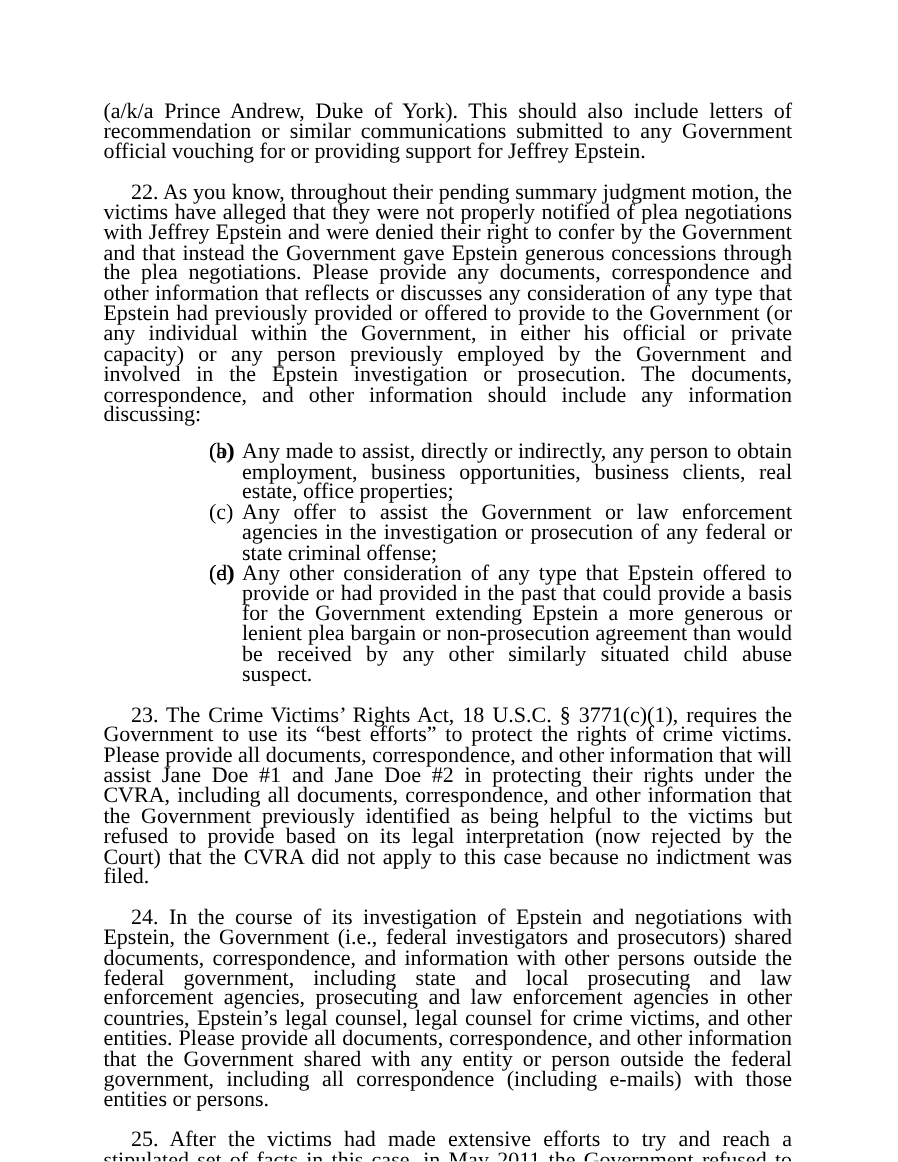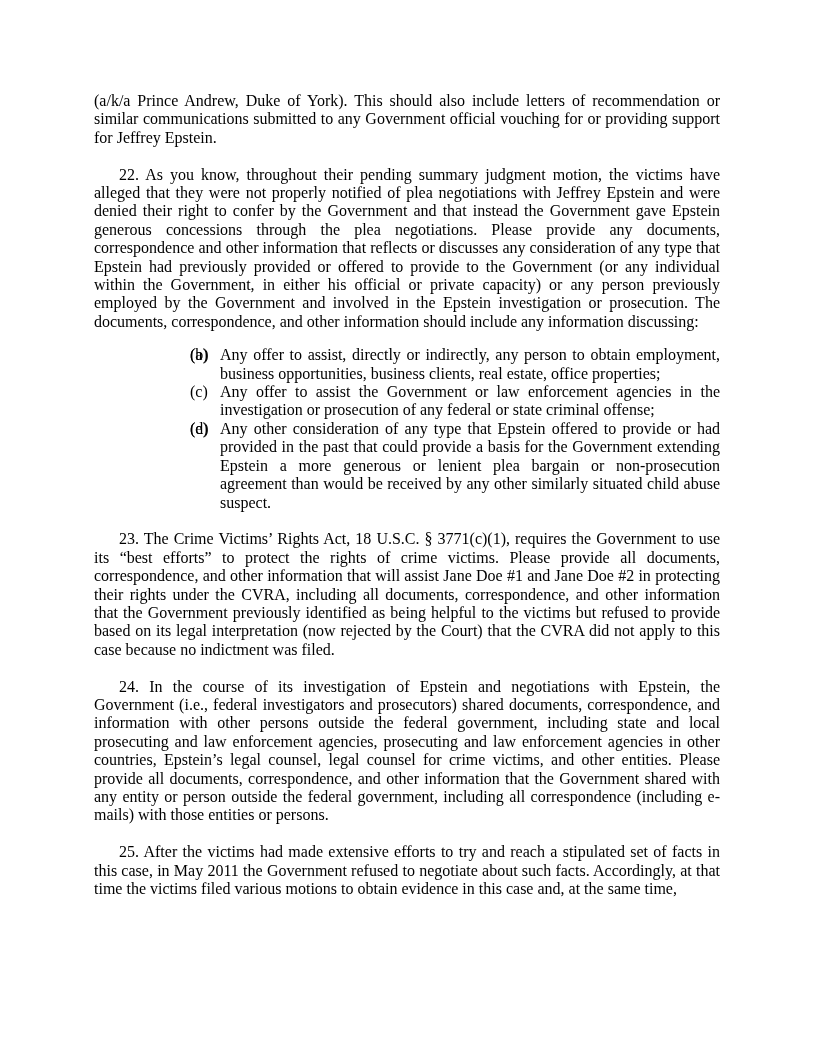--- a/index.html
+++ b/index.html
@@ -9,21 +9,21 @@
   }
   .page {
     position: relative;
     width: 816px;
     height: 1056px;
     box-sizing: border-box;
     padding: 92px 96px 0 94px;
     background: #ffffff;
     color: #000000;
     font-family: "Liberation Serif", "DejaVu Serif", serif;
-    font-size: 16px;
+    font-size: 20px;
     line-height: 18.4px;
     overflow: hidden;
   }
   .para {
     margin: 0 0 18.4px 0;
     text-align: justify;
   }
   .para.indent {
     text-indent: 25px;
   }
@@ -54,21 +54,21 @@
   <p class="para">(a/k/a Prince Andrew, Duke of York).  This should also include letters of recommendation or similar communications submitted to any Government official vouching for or providing support for Jeffrey Epstein.</p>
 
   <p class="para indent no-gap">22. As you know, throughout their pending summary judgment motion, the victims have alleged that they were not properly notified of plea negotiations with Jeffrey Epstein and were denied their right to confer by the Government and that instead the Government gave Epstein generous concessions through the plea negotiations.  Please provide any documents, correspondence and other information that reflects or discusses any consideration of any type that Epstein had previously provided or offered to provide to the Government (or any individual within the Government, in either his official or private capacity) or any person previously employed by the Government and involved in the Epstein investigation or prosecution.  The documents, correspondence, and other information should include any information discussing:</p>
 
   <ul class="sub-list">
     <li class="list-item">
       <span class="list-marker">(a)</span>
     </li>
     <li class="list-item">
       <span class="list-marker">(b)</span>
-      <span>Any offer to assist, directly or indirectly, any person to obtain employment, business opportunities, business clients, real estate, office properties;</span>
+      <span>Any made to assist, directly or indirectly, any person to obtain employment, business opportunities, business clients, real estate, office properties;</span>
     </li>
     <li class="list-item">
       <span class="list-marker">(c)</span>
       <span>Any offer to assist the Government or law enforcement agencies in the investigation or prosecution of any federal or state criminal offense;</span>
     </li>
     <li class="list-item">
       <span class="list-marker">(d)</span>
     </li>
     <li class="list-item">
       <span class="list-marker">(e)</span>

